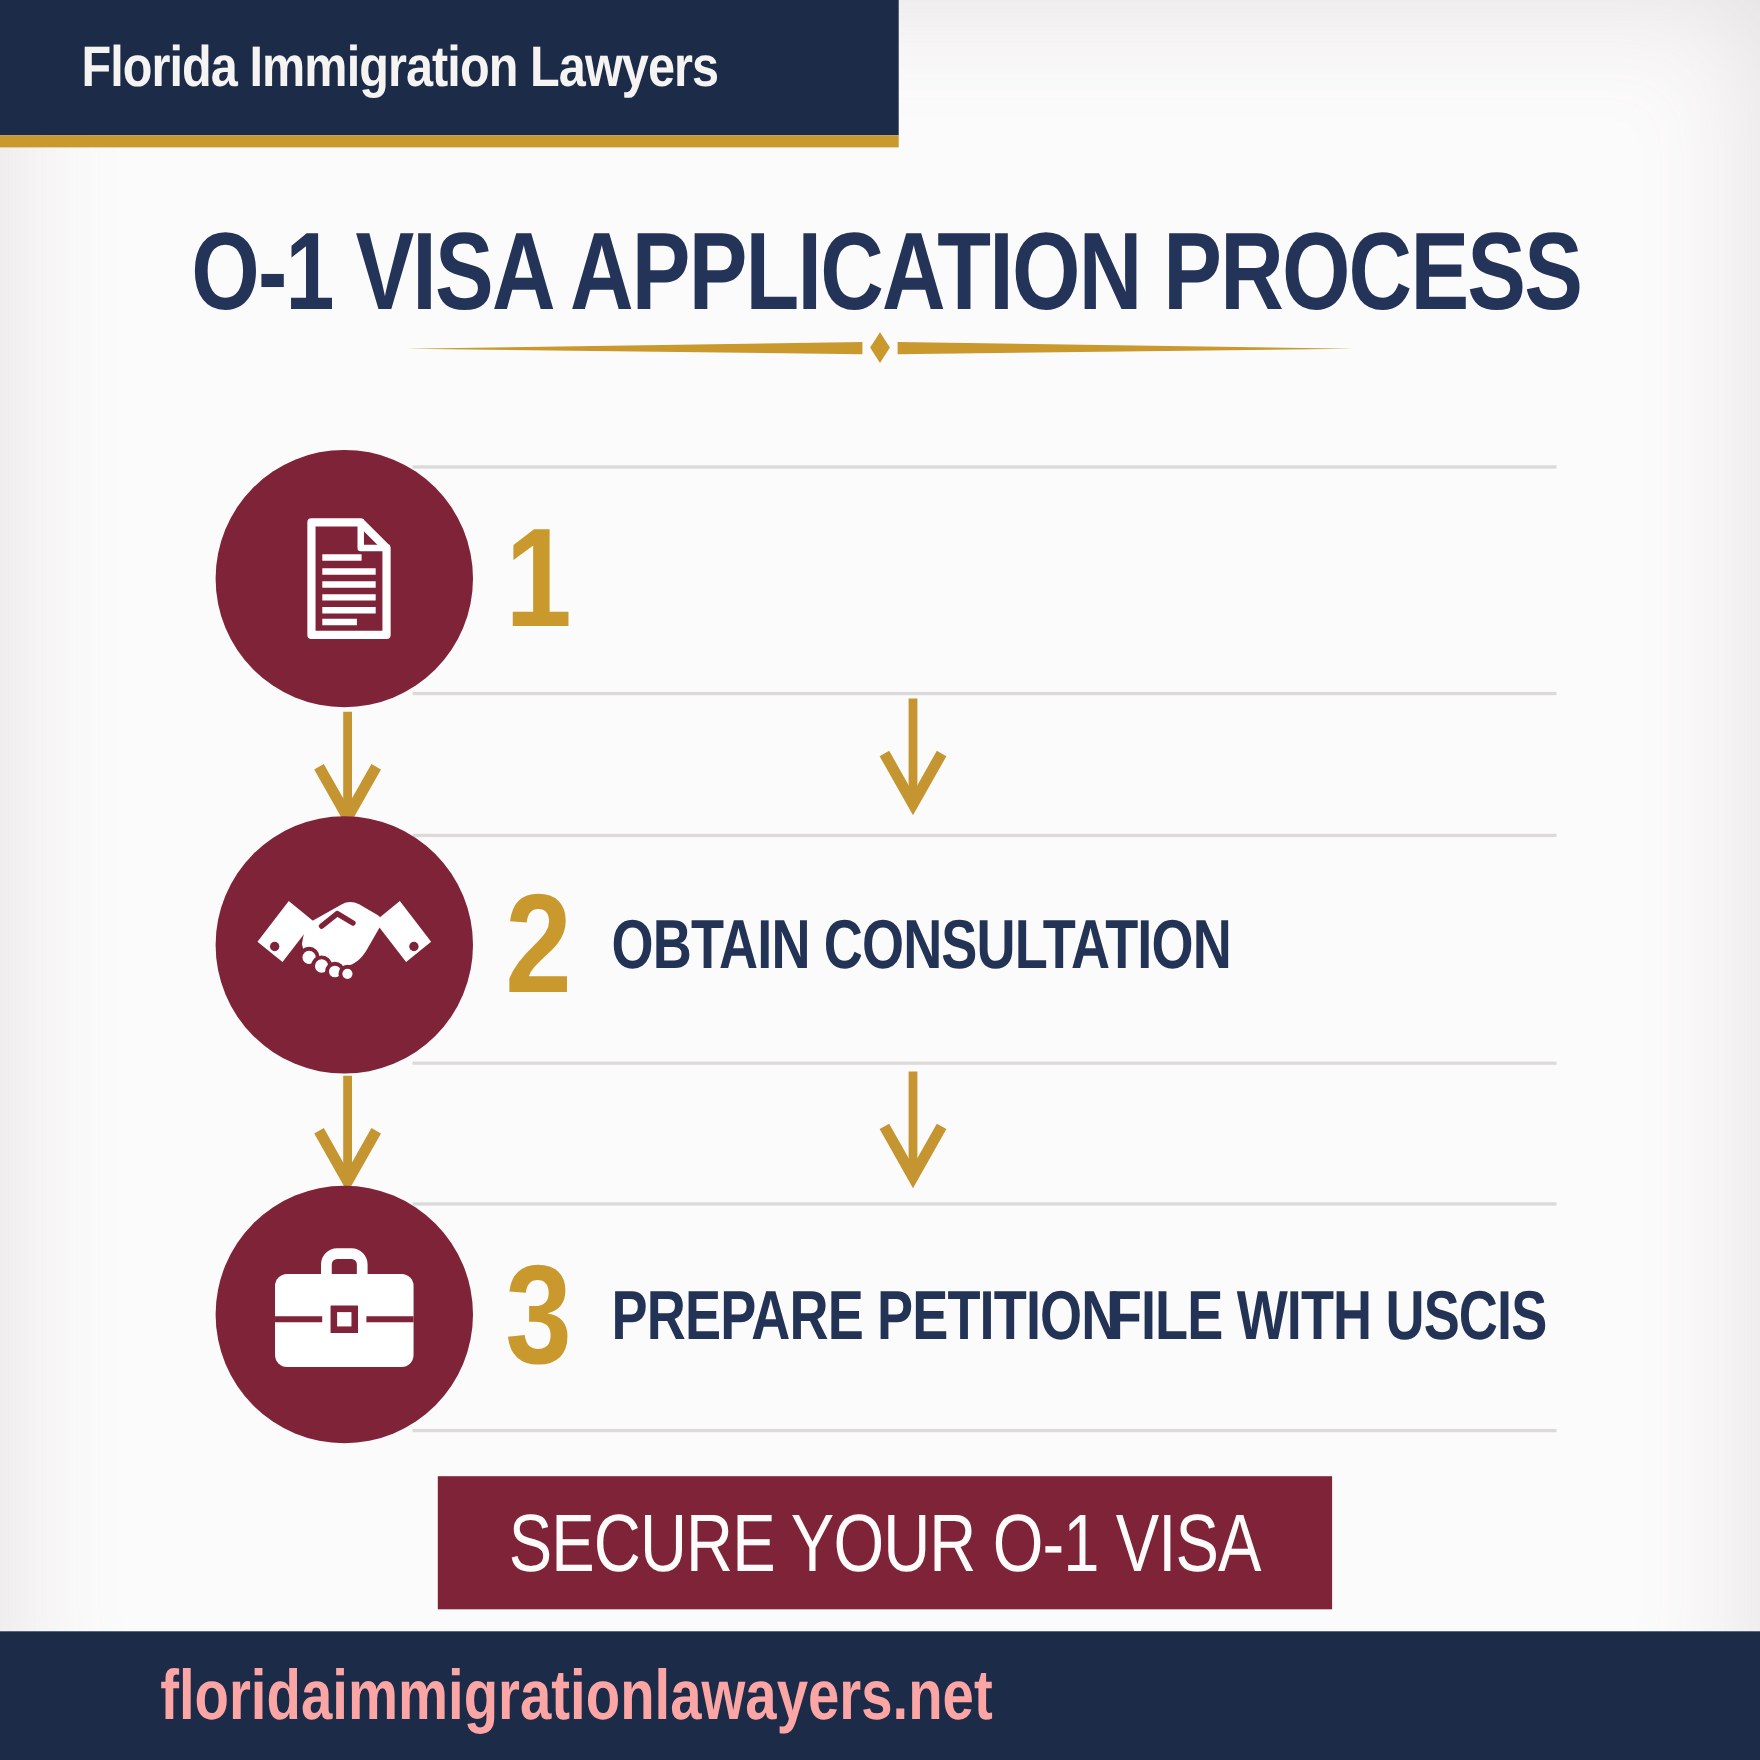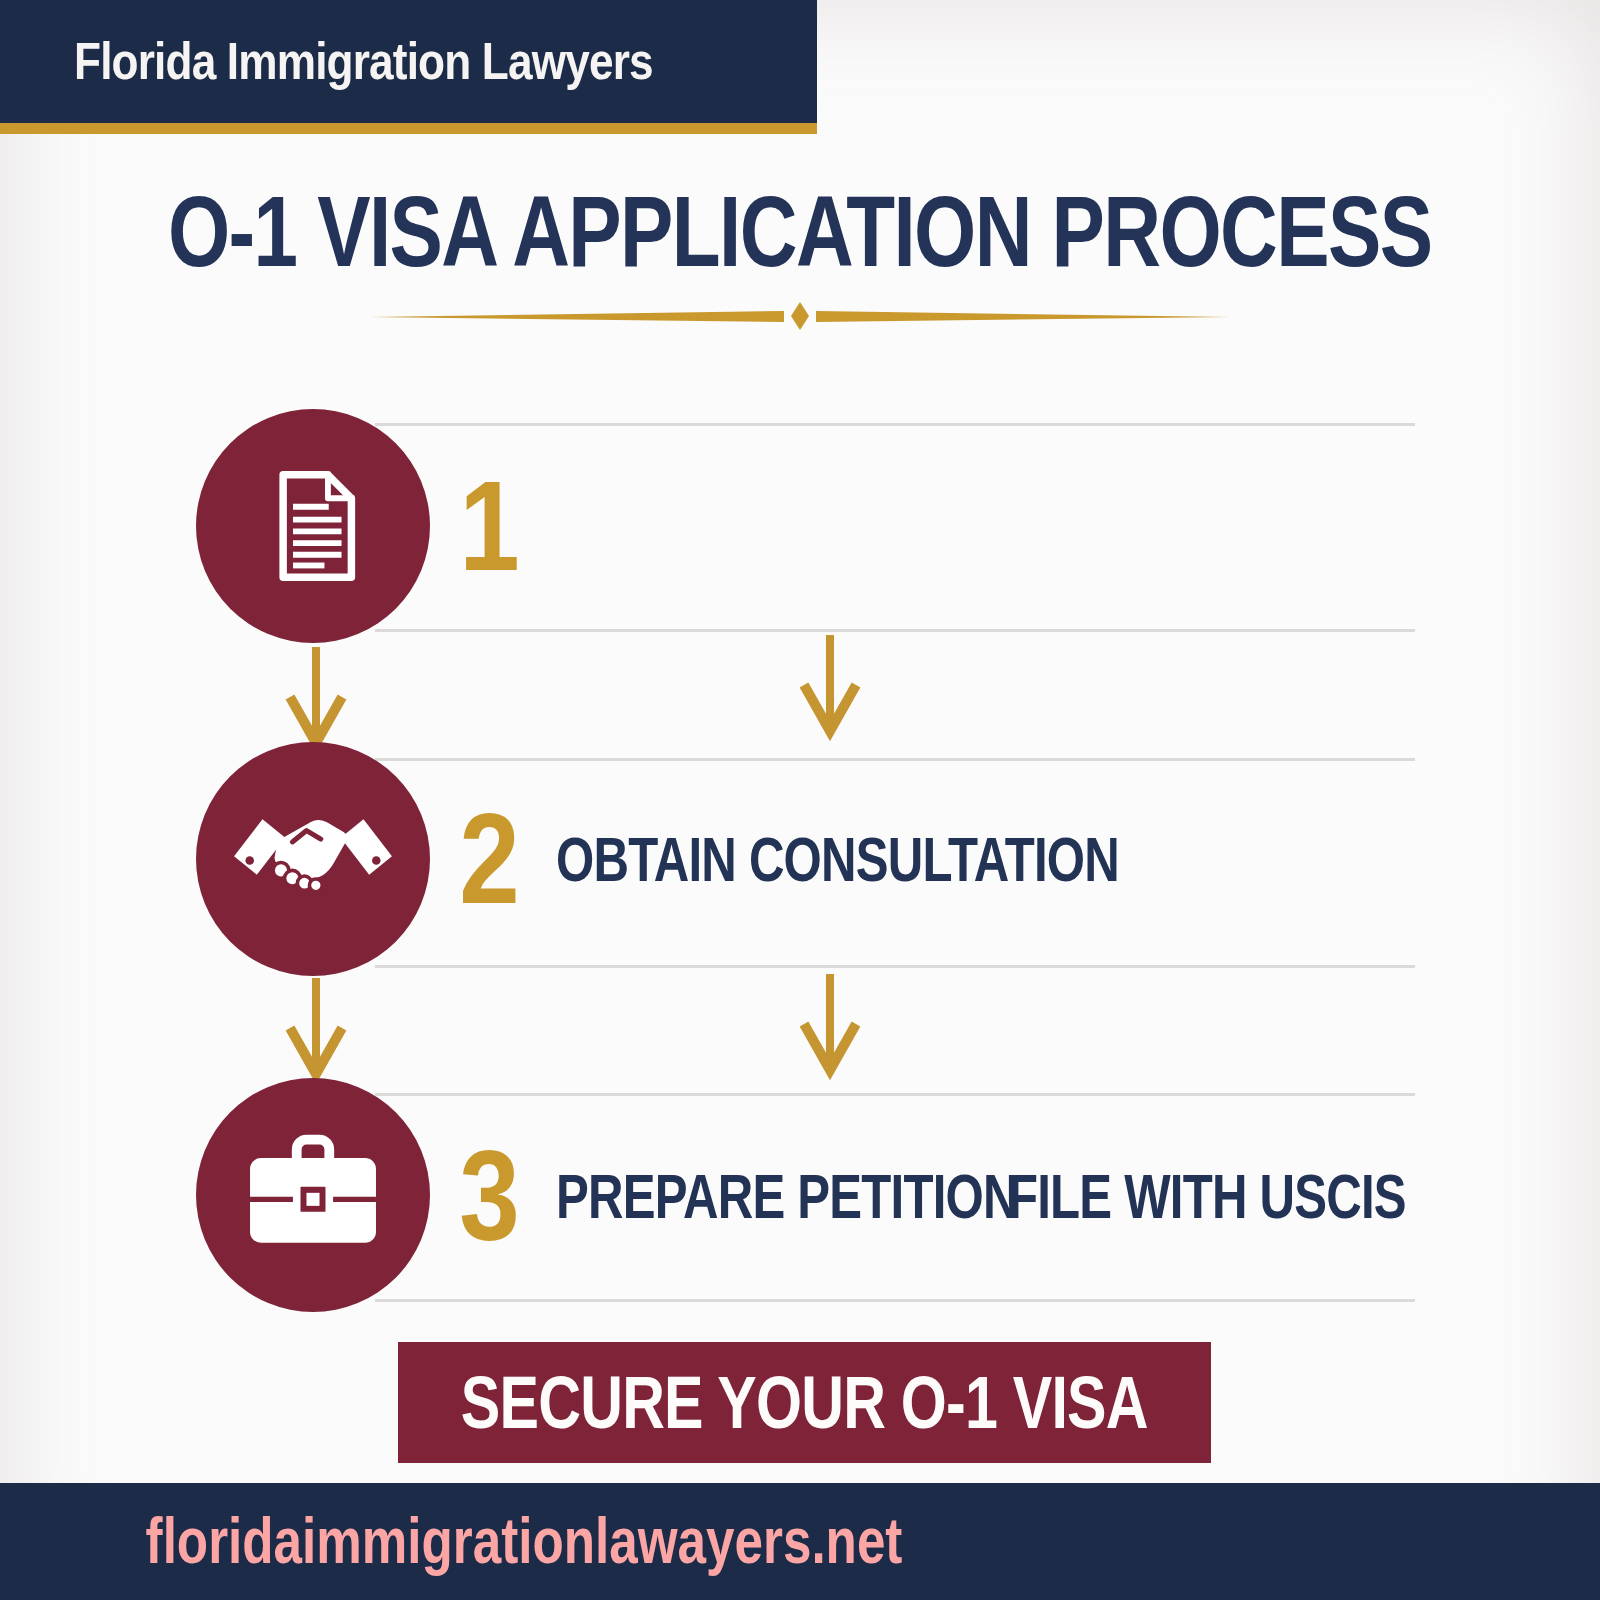--- a/index.html
+++ b/index.html
@@ -12,21 +12,21 @@
   
   .brandbar{position:absolute;left:0;top:0;width:817px;height:123px;background:#1c2b47;}
   .brand-text{
     position:absolute;left:74px;top:0;height:123px;line-height:123px;
     color:#f5f4f2;font-size:52px;font-weight:bold;letter-spacing:-1px;white-space:nowrap;
   }
   .goldbar{position:absolute;left:0;top:123px;width:817px;height:11px;background:#c9992e;}
   
   .title{
     position:absolute;left:0;right:0;top:176px;height:110px;line-height:110px;
-    text-align:center;color:#243358;font-size:100px;font-weight:bold;letter-spacing:-2px;white-space:nowrap;margin:0;
+    text-align:center;color:#243358;font-size:100px;font-weight:bold;letter-spacing:-2px;white-space:nowrap;margin:16px;
   }
   .divider{position:absolute;left:370px;top:300px;width:860px;height:32px;}
   
   .cxc{display:inline-block;transform:scaleX(.80);transform-origin:center center;}
   .cxc85{display:inline-block;transform:scaleX(.85);transform-origin:center center;}
   .cxl{display:inline-block;transform:scaleX(.78);transform-origin:left center;}
   .cxl85{display:inline-block;transform:scaleX(.85);transform-origin:left center;}
   
   .rowline{position:absolute;left:375px;width:1040px;height:3px;background:#dbdad9;}
   .circle{
@@ -40,21 +40,21 @@
   .steplabel{
     position:absolute;color:#233355;font-weight:bold;font-size:63px;
     height:70px;line-height:70px;letter-spacing:-1px;white-space:nowrap;
   }
   .arrow{position:absolute;width:64px;height:112px;}
   
   .cta{
     position:absolute;left:398px;top:1342px;width:813px;height:121px;background:#7e2338;
     display:flex;align-items:center;justify-content:center;
   }
-  .cta-text{color:#fdfcfb;font-size:74px;font-weight:bold;letter-spacing:-1px;white-space:nowrap;}
+  .cta-text{color:#fdfcfb;font-size:74px;font-weight:normal;letter-spacing:-1px;white-space:nowrap;}
   
   .footer{position:absolute;left:0;top:1483px;width:1600px;height:117px;background:#1b2b48;}
   .site{
     position:absolute;left:524px;top:0;height:117px;line-height:117px;transform:translateX(-50%);
     color:#fca5a5;font-size:64px;font-weight:bold;white-space:nowrap;
   }
   .phone{
     position:absolute;left:1192px;top:0;height:117px;line-height:117px;transform:translateX(-50%);
     color:#d4a43c;font-size:50px;font-weight:bold;white-space:nowrap;
   }

